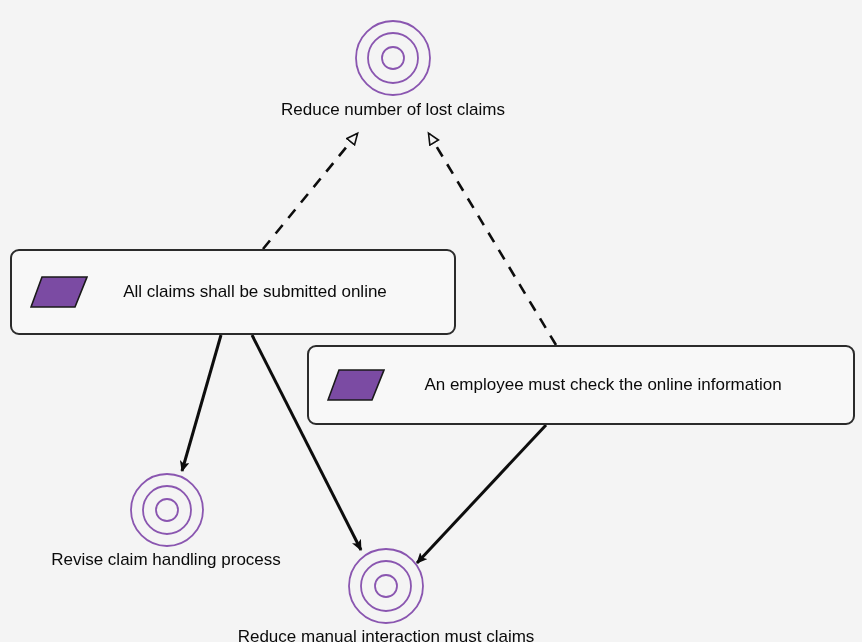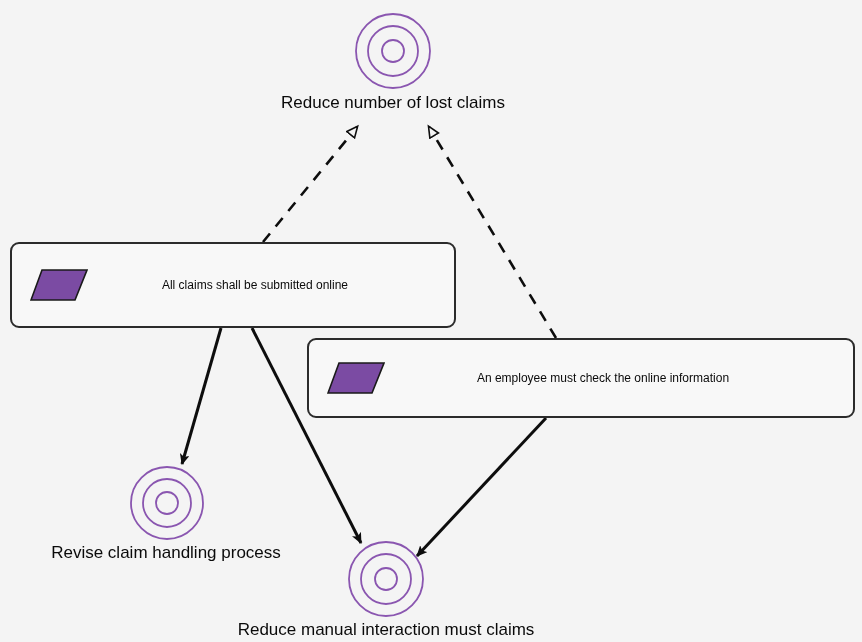--- a/index.html
+++ b/index.html
@@ -10,21 +10,21 @@
   body {
     width: 862px;
     height: 642px;
     background: #f4f4f4;
     font-family: "Liberation Sans", sans-serif;
     overflow: hidden;
     position: relative;
   }
   #canvas {
     position: absolute;
-    top: 4px;
+    top: 11px;
     left: 0;
     width: 862px;
     height: 462px;
   }
   .diagram-svg {
     position: absolute;
     top: 0;
     left: 0;
     width: 862px;
     height: 642px;
@@ -42,21 +42,21 @@
   }
   .req-icon {
     flex: 0 0 auto;
     margin-left: 18px;
     width: 58px;
     height: 34px;
   }
   .req-label {
     flex: 1 1 auto;
     text-align: center;
-    font-size: 12px;
+    font-size: 17px;
     color: #0a0a0a;
     padding-right: 36px;
     padding-left: 4px;
     line-height: 1.2;
     white-space: nowrap;
   }
   
   .goal {
     position: absolute;
     z-index: 4;

